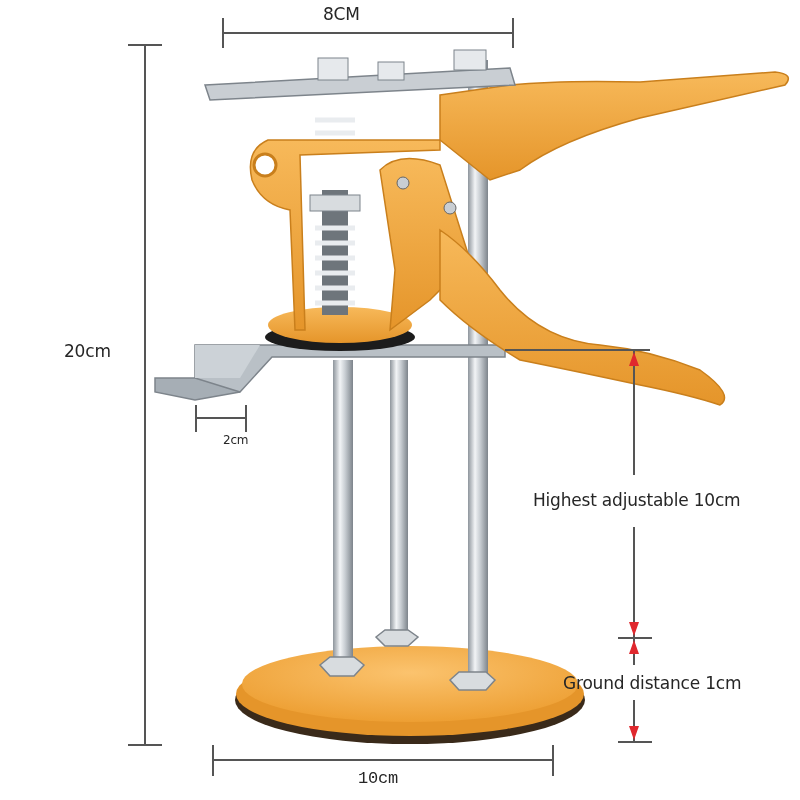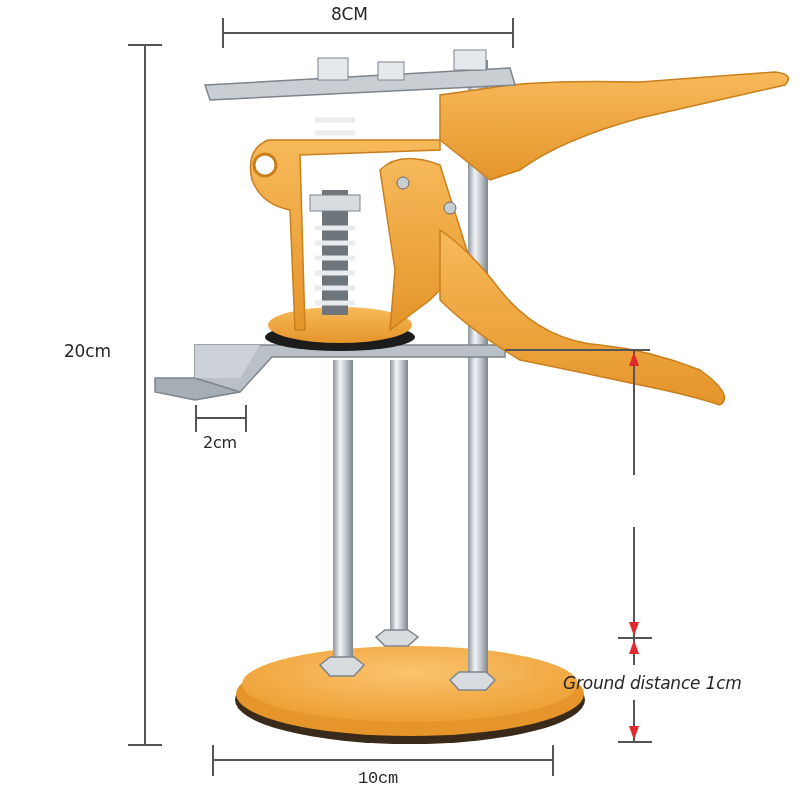--- a/index.html
+++ b/index.html
@@ -1,21 +1,21 @@
 <!DOCTYPE html>
 <html><head>
   <meta charset="utf-8">
   <style>
     html, body { margin: 0; padding: 0; background: #ffffff; }
     body { width: 800px; height: 800px; position: relative; overflow: hidden;
            font-family: "DejaVu Sans", "Liberation Sans", sans-serif; color: #2a2a2a; }
     .stage { position: absolute; left: 0; top: 0; width: 800px; height: 800px; }
     svg { position: absolute; left: 0; top: 0; }
     .label { position: absolute; font-size: 17px; color: #262626; white-space: nowrap; letter-spacing: -0.2px; }
-    .label.small { font-size: 16px; }
+    .label.small { font-size: 12px; margin-left: 20px; }
   </style>
 </head>
 <body>
 
 <div class="stage">
 
   <svg width="800" height="800" viewBox="0 0 800 800">
     <defs>
       <linearGradient id="steelV" x1="0" x2="1" y1="0" y2="0">
         <stop offset="0" stop-color="#8E959C"></stop>
@@ -127,19 +127,20 @@
     </g>
 
     <g fill="#E0282E">
       <polygon points="634,352 629,366 639,366"></polygon>
       <polygon points="634,636 629,622 639,622"></polygon>
       <polygon points="634,640 629,654 639,654"></polygon>
       <polygon points="634,740 629,726 639,726"></polygon>
     </g>
   </svg>
 
-  <div class="label" style="left:331px; top:4px;">8CM</div>
+  <div class="label" style="left:323px; top:4px;">8CM</div>
   <div class="label" style="left:64px; top:341px;text-align:center;">20cm</div>
   <div class="label small" style="left:203px; top:433px;">2cm</div>
   <div class="label" style="left:358px; top:769px;font-family:Liberation Mono, monospace;">10cm</div>
-  <div class="label" style="left:563px; top:673px;font-style:italic;">Ground distance 1cm</div>
+  <div class="label" style="left:533px; top:490px;">Highest adjustable 10cm</div>
+  <div class="label" style="left:563px; top:673px;">Ground distance 1cm</div>
 
 </div>
 
 </body></html>

